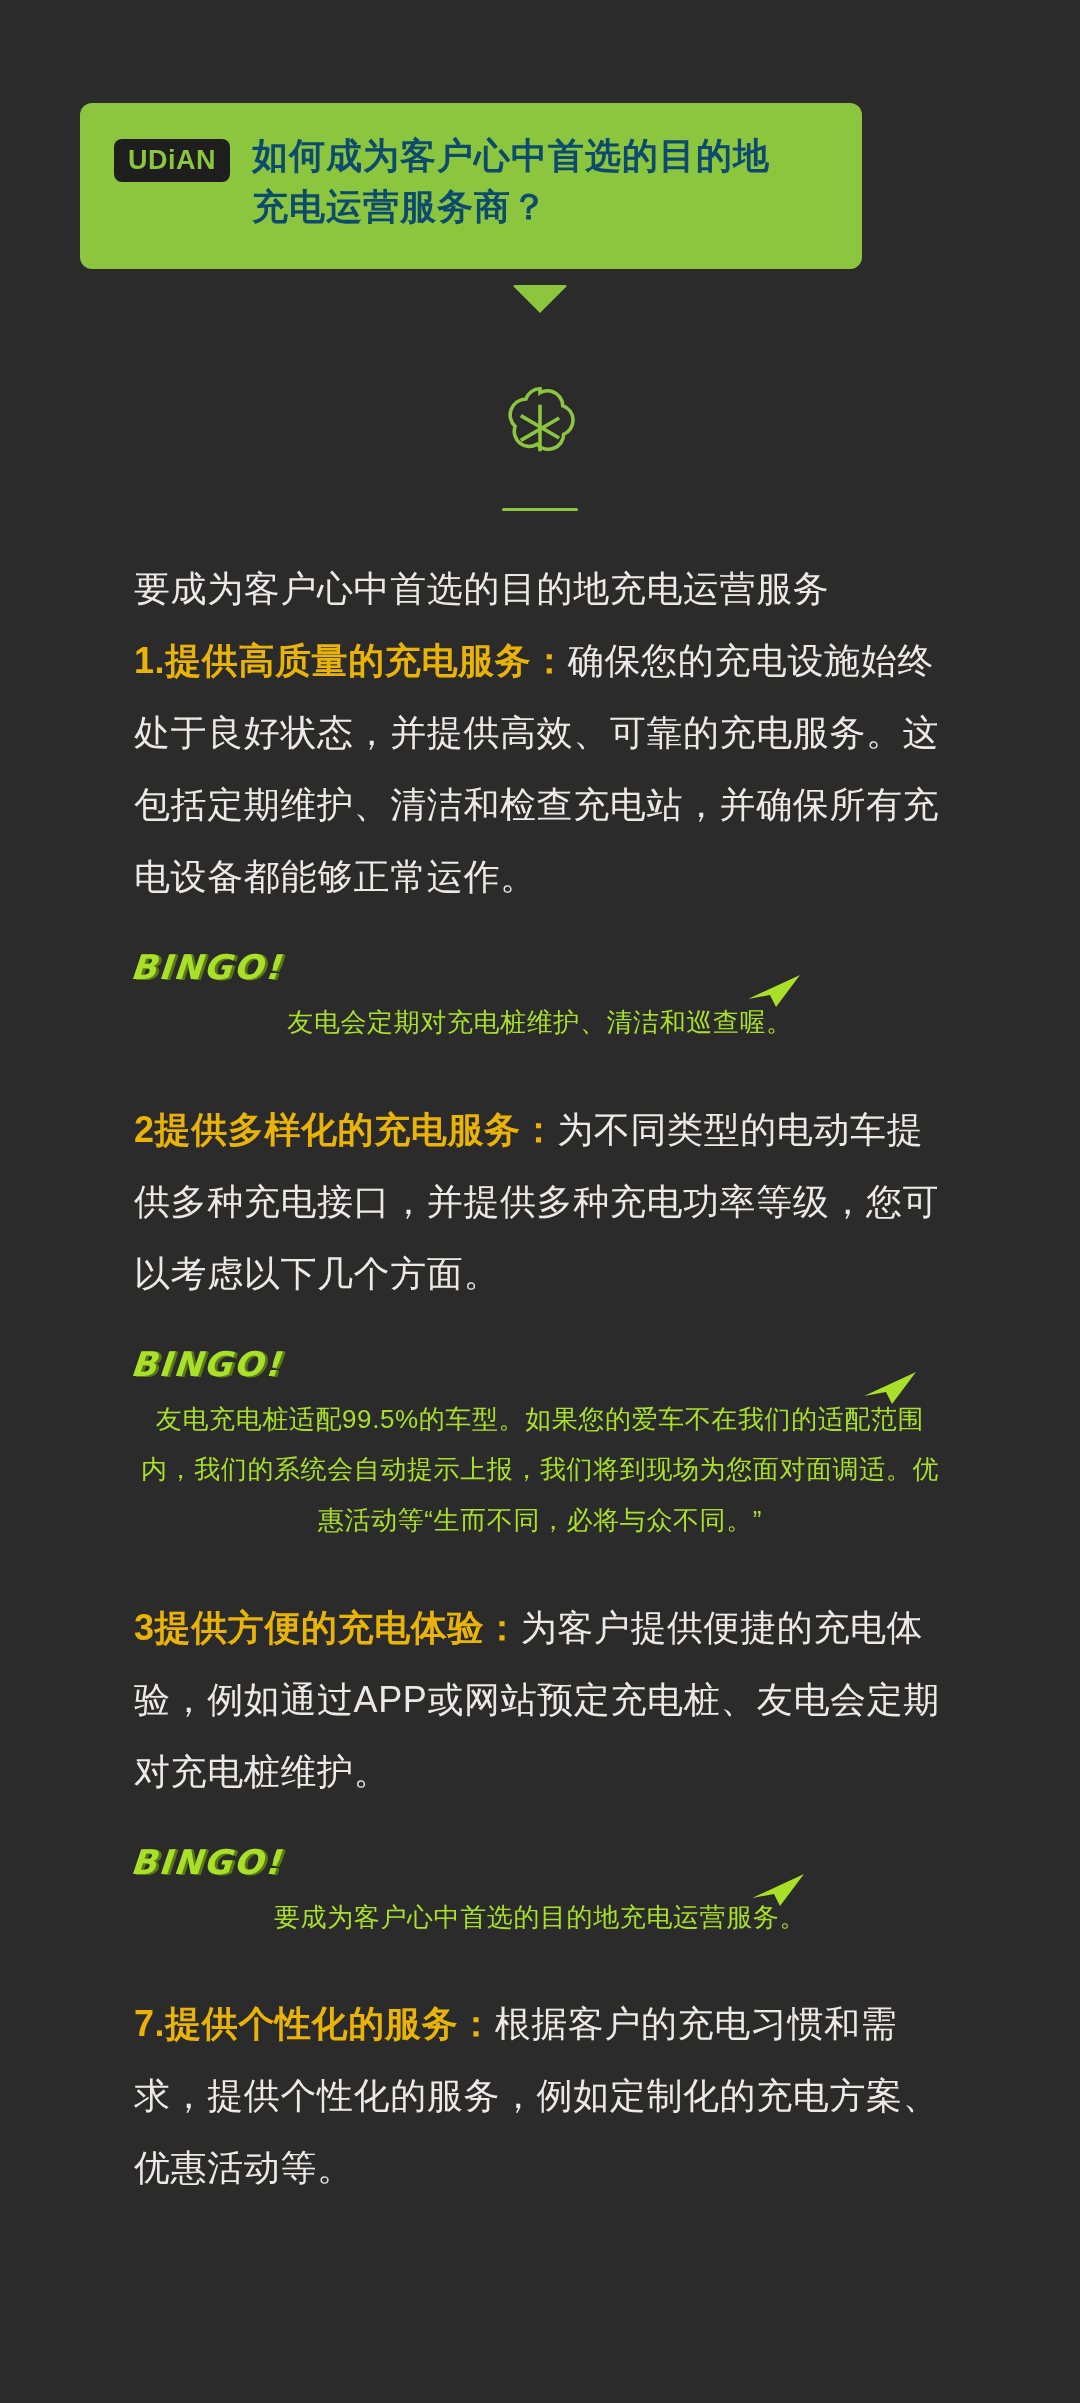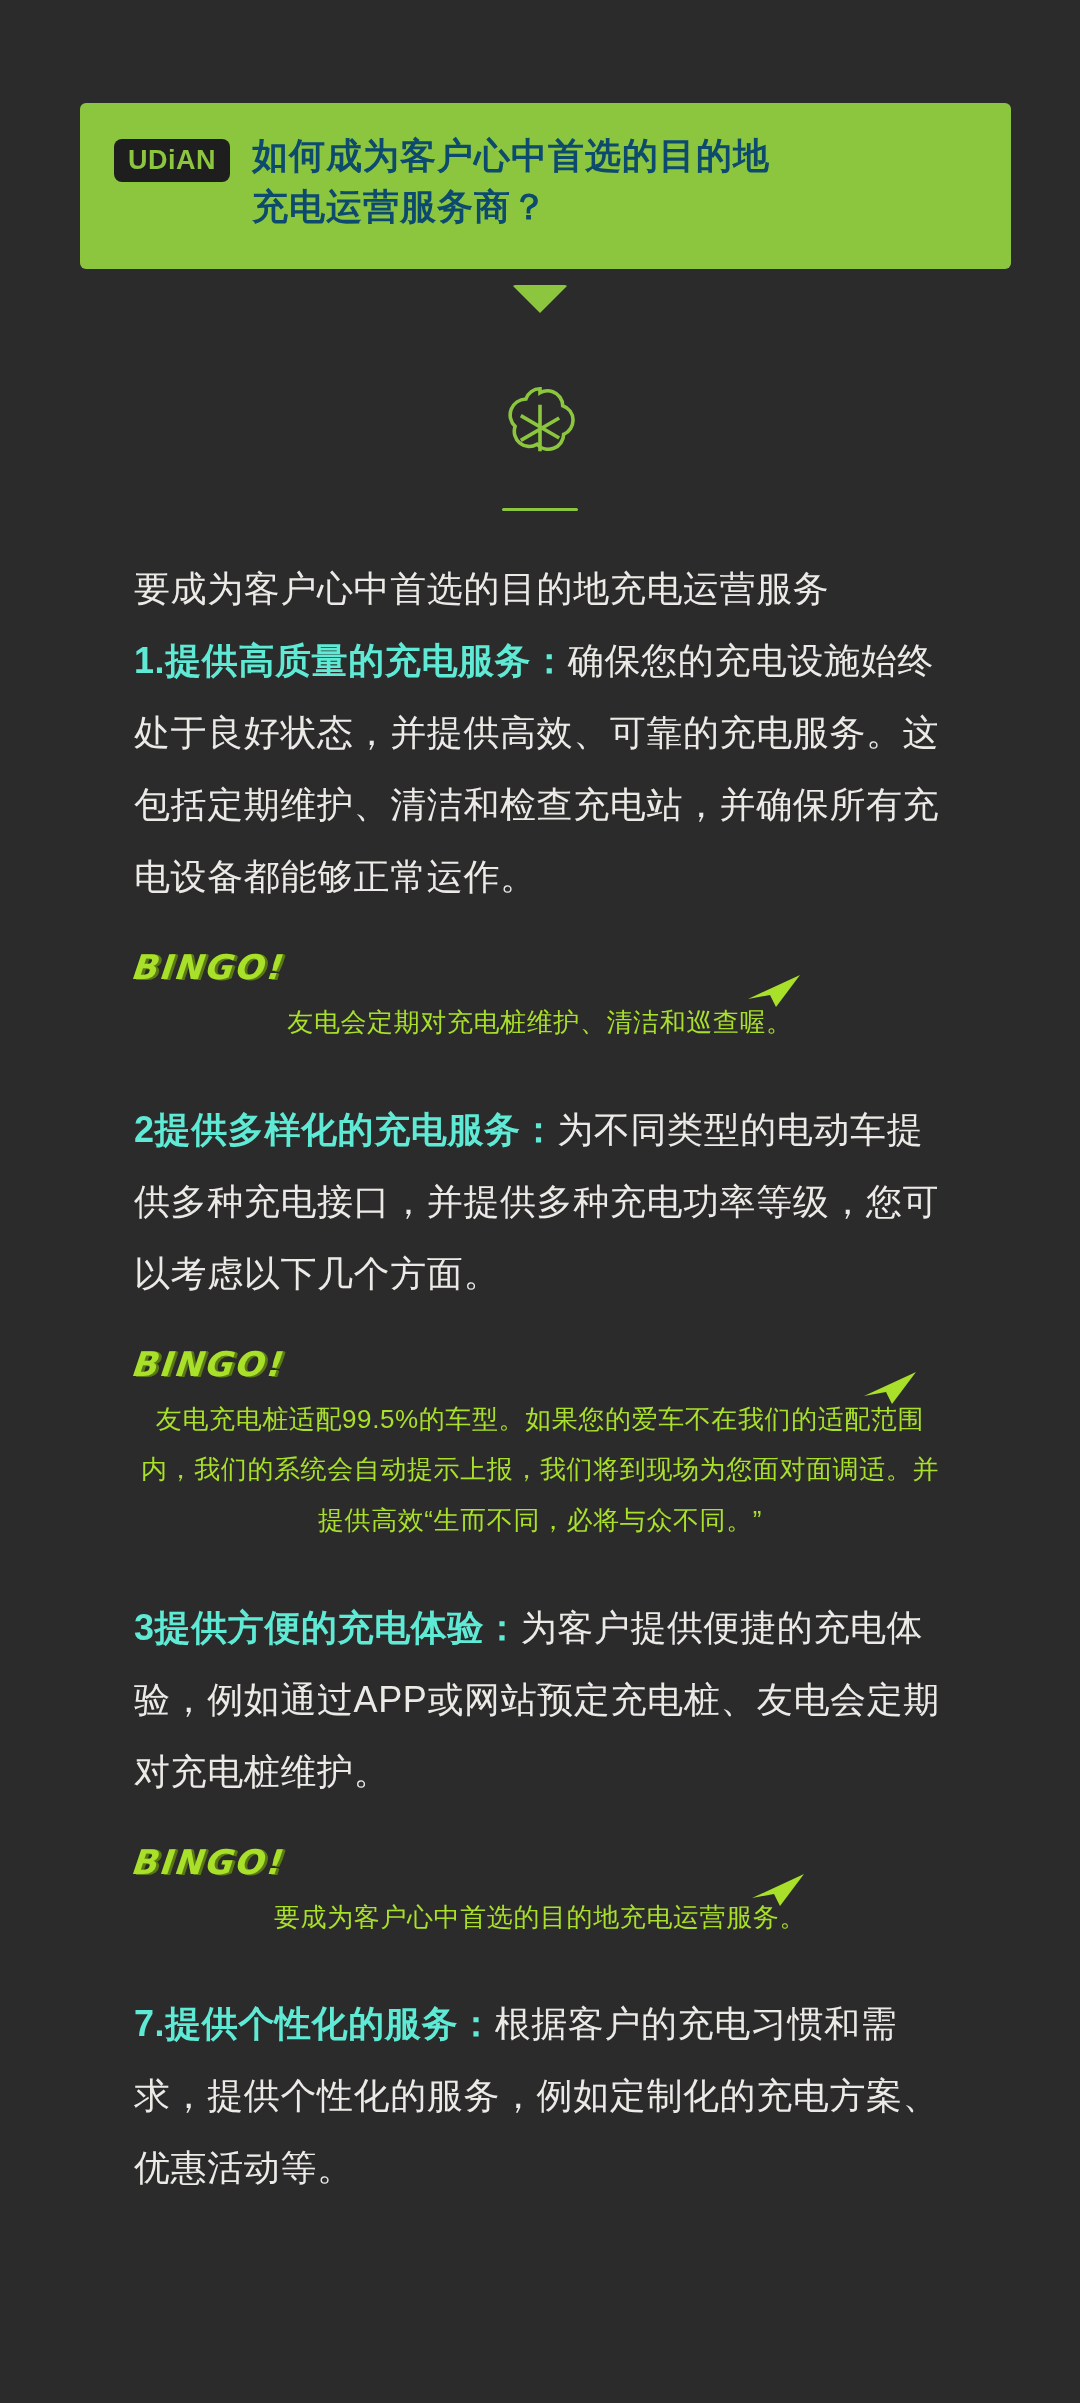--- a/index.html
+++ b/index.html
@@ -15,23 +15,23 @@
     height: 2403px;
     background: #2b2b2b;
     overflow: hidden;
   }
 
   
   .banner {
     position: absolute;
     left: 80px;
     top: 103px;
-    width: 931px;
+    width: 782px;
     background: #8cc63e;
-    border-radius: 6px;
+    border-radius: 12px;
     padding: 30px 34px 34px 34px;
     display: flex;
     align-items: flex-start;
     gap: 22px;
   }
   .logo {
     flex: 0 0 auto;
     background: #1e1e1e;
     border-radius: 8px;
     padding: 8px 14px;
@@ -105,21 +105,21 @@
   }
 
   
   .para {
     color: #eceae6;
     font-size: 36px;
     line-height: 2.0;
     letter-spacing: 0.6px;
     margin-bottom: 0;
   }
-  .para b { font-weight: bold; color: #5eead4; margin-top: 29px; }
+  .para b { font-weight: bold; color: #eab308; margin-top: 29px; }
   .spacer-lg { height: 46px; }
 
   
   .bingo {
     position: relative;
     margin-top: 34px;
   }
   .bingo-label {
     display: inline-block;
     color: #a8e02a;
@@ -206,21 +206,21 @@
       <b>2提供多样化的充电服务：</b><span>为不同类型的电动车提供多种充电接口，并提供多种充电功率等级，您可以考虑以下几个方面。</span>
     </div>
 
     <div class="bingo">
       <span class="bingo-label">BINGO!</span>
       <span class="paper-plane pp2">
         <svg width="56" height="36" viewBox="0 0 56 36">
             <path d="M2 26 L54 2 L30 34 L24 22 Z" fill="#a8e02a"></path>
           </svg>
       </span>
-      <div class="bingo-text">友电充电桩适配99.5%的车型。如果您的爱车不在我们的适配范围内，我们的系统会自动提示上报，我们将到现场为您面对面调适。并提供高效“生而不同，必将与众不同。”</div>
+      <div class="bingo-text">友电充电桩适配99.5%的车型。如果您的爱车不在我们的适配范围内，我们的系统会自动提示上报，我们将到现场为您面对面调适。优惠活动等“生而不同，必将与众不同。”</div>
     </div>
 
     <div class="spacer-lg"></div>
 
     <div class="para">
       <b>3提供方便的充电体验：</b><span>为客户提供便捷的充电体验，例如通过APP或网站预定充电桩、友电会定期对充电桩维护。</span>
     </div>
 
     <div class="bingo">
       <span class="bingo-label">BINGO!</span>

